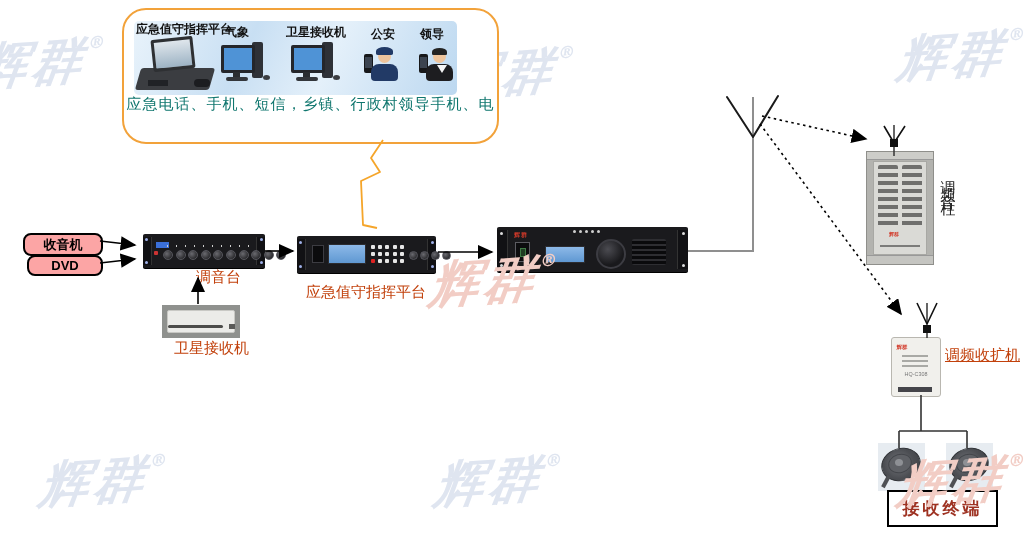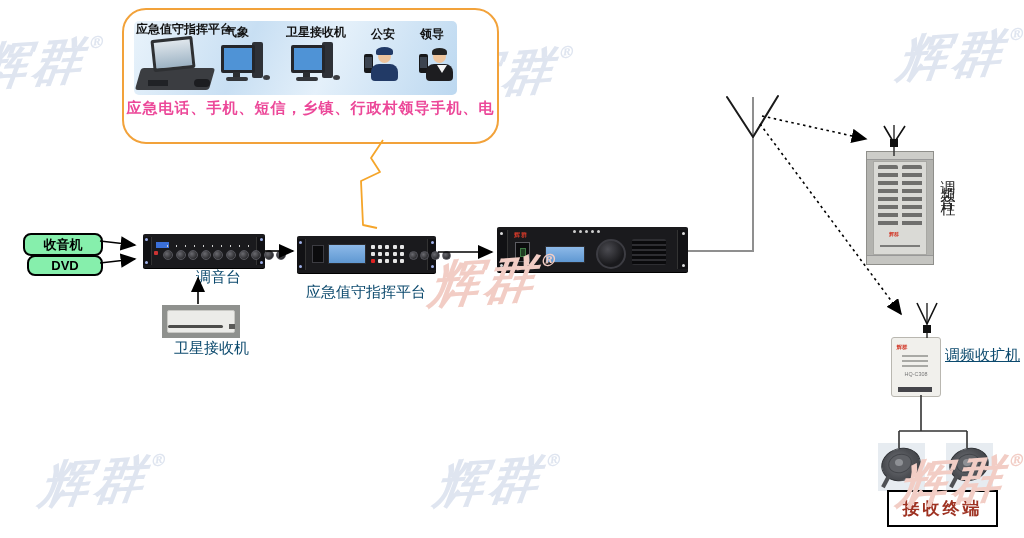--- a/index.html
+++ b/index.html
@@ -15,22 +15,22 @@
   .wm-blue{color:#dfe5f0;z-index:1;}
   .wm-pink{color:#f2cdc5;z-index:22;}
 
   
   #callout{left:122px;top:8px;width:345px;height:132px;border:2px solid #f2a23a;
            border-radius:24px;background:#fff;z-index:10;padding-left:28px;}
   #callout .band{position:absolute;left:10px;top:11px;width:323px;height:74px;border-radius:5px;
            background:linear-gradient(115deg,#e9f3fb 0%,#c8dff3 35%,#e4f0fa 60%,#bcd8f0 100%);}
   .src-lbl{position:absolute;font-size:12px;font-weight:bold;color:#111;white-space:nowrap;}
   .cap{position:absolute;left:0;width:100%;text-align:center;
-       font-family:"Liberation Serif","DejaVu Serif",serif;font-weight:bold;
-       font-size:15px;color:#ec4899;letter-spacing:1px;line-height:28px;}
+       font-family:"Liberation Serif","DejaVu Serif",serif;font-weight:normal;
+       font-size:15px;color:#0f766e;letter-spacing:1px;line-height:20px;}
 
   
   .ic{position:absolute;}
   .pc .tower{position:absolute;right:2px;top:0;width:11px;height:36px;background:#2e3137;border-radius:2px;}
   .pc .mon{position:absolute;left:0;top:3px;width:28px;height:22px;background:#4f93d6;
            border:3px solid #24262b;border-radius:2px;}
   .pc .stand{position:absolute;left:12px;top:30px;width:7px;height:5px;background:#2a2d31;}
   .pc .base{position:absolute;left:5px;top:35px;width:22px;height:4px;background:#33363b;border-radius:2px;}
   .pc .mouse{position:absolute;right:-5px;top:33px;width:7px;height:5px;background:#3a3d42;border-radius:50%;}
 
@@ -45,26 +45,26 @@
                  border-right:5px solid transparent;border-top:8px solid #f4f4f4;}
 
   .console .base{position:absolute;left:2px;bottom:2px;width:74px;height:22px;background:#3b3d41;
                  border-radius:3px;transform:skewX(-16deg);}
   .console .scr{position:absolute;left:16px;top:0px;width:36px;height:26px;border:3px solid #2e3033;border-radius:2px;
                 background:linear-gradient(#dfe6ec,#9db3c4);transform:rotate(-6deg);}
   .console .keys{position:absolute;left:12px;bottom:6px;width:20px;height:6px;background:#202226;}
   .console .hs{position:absolute;right:6px;bottom:5px;width:16px;height:8px;background:#1c1d20;border-radius:4px;}
 
   
-  .cyanbox{position:absolute;background:#86efac;border:2px solid #000;border-radius:8px;
+  .cyanbox{position:absolute;background:#fca5a5;border:2px solid #000;border-radius:8px;
            display:flex;align-items:center;justify-content:center;font-size:13px;font-weight:bold;color:#000;z-index:10;}
 
   
   .lbl{position:absolute;font-family:"Liberation Serif","DejaVu Serif",serif;font-size:15px;
-       color:#0c4a6e;white-space:nowrap;z-index:15;}
+       color:#c2410c;white-space:nowrap;z-index:15;}
   .vlbl{position:absolute;font-family:"Liberation Serif","DejaVu Serif",serif;font-size:15px;color:#222;
         writing-mode:vertical-rl;text-orientation:upright;letter-spacing:7px;z-index:15;}
 
   
   .rack{position:absolute;background:#1a1a1d;border-radius:2px;z-index:10;box-shadow:0 1px 0 #000;}
   .ear{position:absolute;top:3px;bottom:3px;width:8px;background:#111114;}
   .ear.l{left:0;border-right:1px solid #333;}
   .ear.r{right:0;border-left:1px solid #333;}
   .screw{position:absolute;width:3px;height:3px;border-radius:50%;background:#9fb0e8;}
   .knob{width:8px;height:8px;border-radius:50%;background:radial-gradient(circle at 35% 35%,#6a6a70,#141416);

